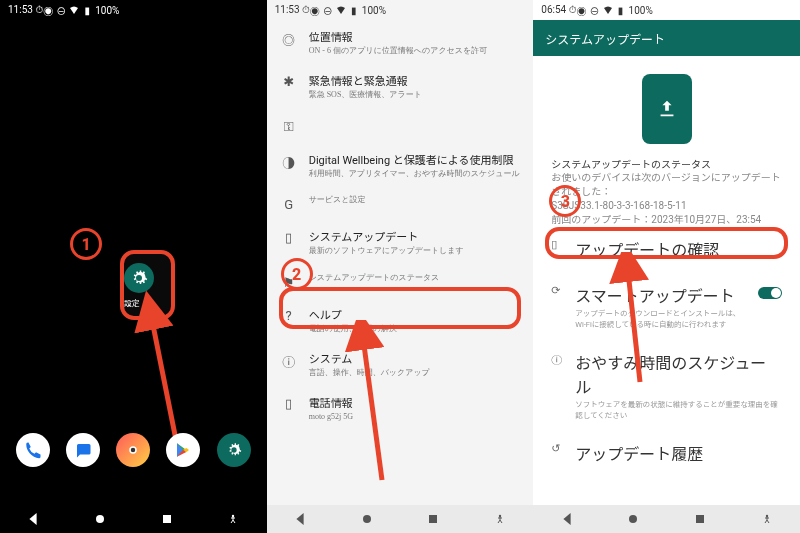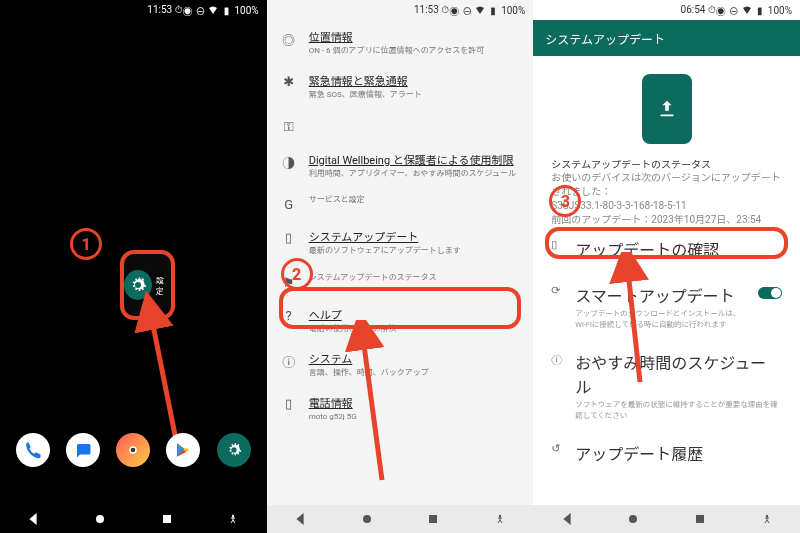--- a/index.html
+++ b/index.html
@@ -2,52 +2,52 @@
 <html><head>
 <meta charset="utf-8">
 <style>
   * { margin: 0; padding: 0; box-sizing: border-box; }
   body { font-family: 'Roboto', 'Noto Sans JP', sans-serif; width: 800px; height: 533px; display: flex; background: #fff; }
   .screen { width: 266.66px; height: 533px; position: relative; overflow: hidden; }
   .s1 { background: #000; }
   .s2 { background: #f4f4f4; }
   .s3 { background: #fff; }
 
-  .statusbar { display: flex; align-items: center; justify-content: flex-end; height: 20px; padding: 2px 8px; font-size: 10px; }
+  .statusbar { display: flex; align-items: center; justify-content: flex-start; height: 20px; padding: 2px 8px; font-size: 10px; }
   .s1 .statusbar { color: #fff; }
   .s2 .statusbar { color: #333; }
   .s3 .statusbar { color: #333; }
   .sb-right { display: flex; align-items: center; gap: 3px; }
   .sb-ico { width: 10px; height: 10px; display: inline-flex; align-items: center; justify-content: center; }
 
   .navbar { position: absolute; bottom: 0; left: 0; right: 0; height: 28px; display: flex; align-items: center; justify-content: space-around; }
   .s1 .navbar { background: #000; }
   .s2 .navbar, .s3 .navbar { background: #eaeaea; }
   .nav-btn { width: 16px; height: 16px; display: flex; align-items: center; justify-content: center; }
   .s1 .nav-shape { fill: #fff; }
   .s2 .nav-shape, .s3 .nav-shape { fill: #555; }
 
   
   .home-content { position: absolute; top: 0; left: 0; right: 0; bottom: 28px; }
-  .settings-icon-wrap { position: absolute; top: 250px; left: 120px; width: 55px; height: 70px; border: 4px solid #e8432b; border-radius: 14px; background: rgba(255,255,255,0.04); display: flex; align-items: center; justify-content: center; gap: 4px; }
+  .settings-icon-wrap { position: absolute; top: 250px; left: 120px; width: 55px; height: 70px; border: 4px solid #e8432b; border-radius: 14px; background: rgba(255,255,255,0.04); display: flex; flex-direction: column; align-items: flex-start; justify-content: center; gap: 4px; }
   .gear-circle { width: 30px; height: 30px; border-radius: 50%; background: #0d6a5e; display: flex; align-items: center; justify-content: center; }
   .settings-label { font-size: 8px; color: #fff; }
   .dock { position: absolute; bottom: 38px; left: 0; right: 0; display: flex; justify-content: space-around; padding: 0 8px; }
   .dock-icon { width: 34px; height: 34px; border-radius: 50%; background: #fff; display: flex; align-items: center; justify-content: center; }
 
   .annot-badge { position: absolute; width: 32px; height: 32px; border-radius: 50%; border: 3px solid #e8432b; color: #e8432b; font-weight: 800; font-size: 16px; display: flex; align-items: center; justify-content: center; background: transparent; }
   .arrow { position: absolute; }
 
   
   .list { position: absolute; top: 20px; left: 0; right: 0; bottom: 28px; overflow: hidden; padding: 0 4px; }
   .list-row { display: flex; padding: 8px 8px; gap: 10px; align-items: flex-start; }
   .row-icon { width: 20px; flex-shrink: 0; display: flex; align-items: center; justify-content: center; color: #555; font-size: 13px; padding-top: 2px; }
   .row-text { flex: 1; }
-  .row-title { font-size: 11px; color: #222; margin-bottom: 2px; text-decoration: underline; }
-  .row-sub { font-size: 8px; color: #777; line-height: 1.3; }
+  .row-title { font-size: 11px; color: #222; margin-bottom: 2px; }
+  .row-sub { font-size: 8px; color: #777; line-height: 1.3; font-family: Liberation Serif, serif; }
   .highlight-box { position: absolute; border: 4px solid #e8432b; border-radius: 14px; pointer-events: none; }
 
   
   .titlebar { background: #0d6a5e; color: #fff; height: 36px; display: flex; align-items: center; padding: 0 12px; font-size: 12px; }
   .phone-illus { width: 50px; height: 70px; border-radius: 8px; background: #0d6a5e; display: flex; align-items: center; justify-content: center; margin: 18px auto 12px; }
   .status-block { padding: 0 18px; }
   .status-title { font-size: 10px; color: #333; }
   .status-sub { font-size: 10px; color: #888; line-height: 1.4; }
   .s3-row { display: flex; align-items: flex-start; gap: 10px; padding: 10px 18px; }
   .s3-icon { width: 14px; flex-shrink: 0; color: #666; font-size: 11px; padding-top: 1px; }

